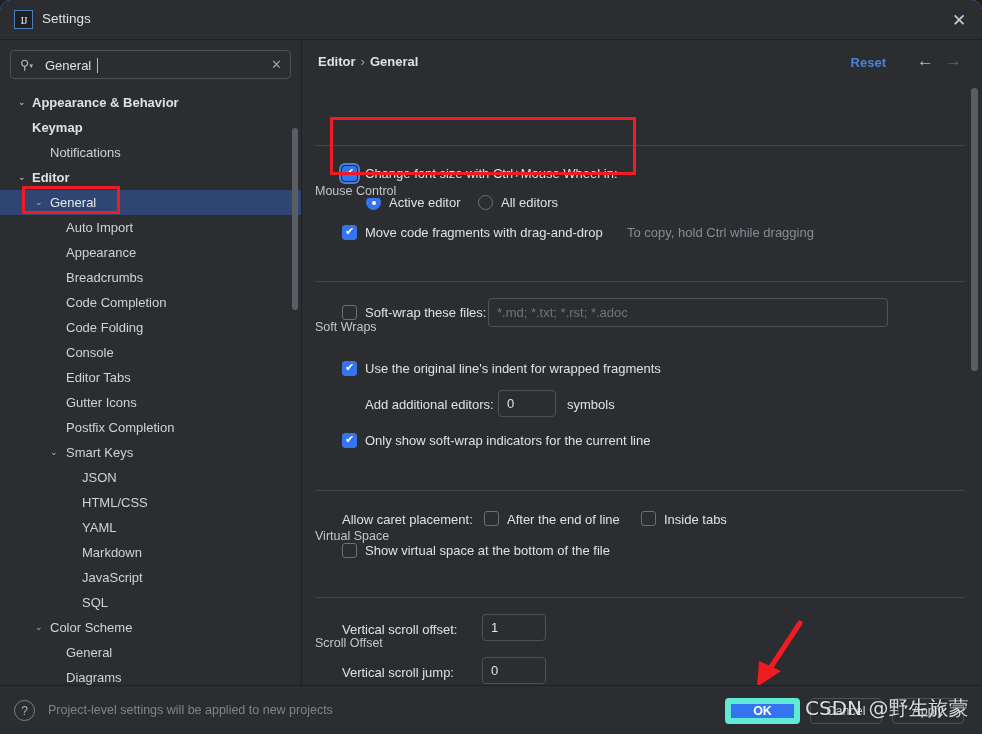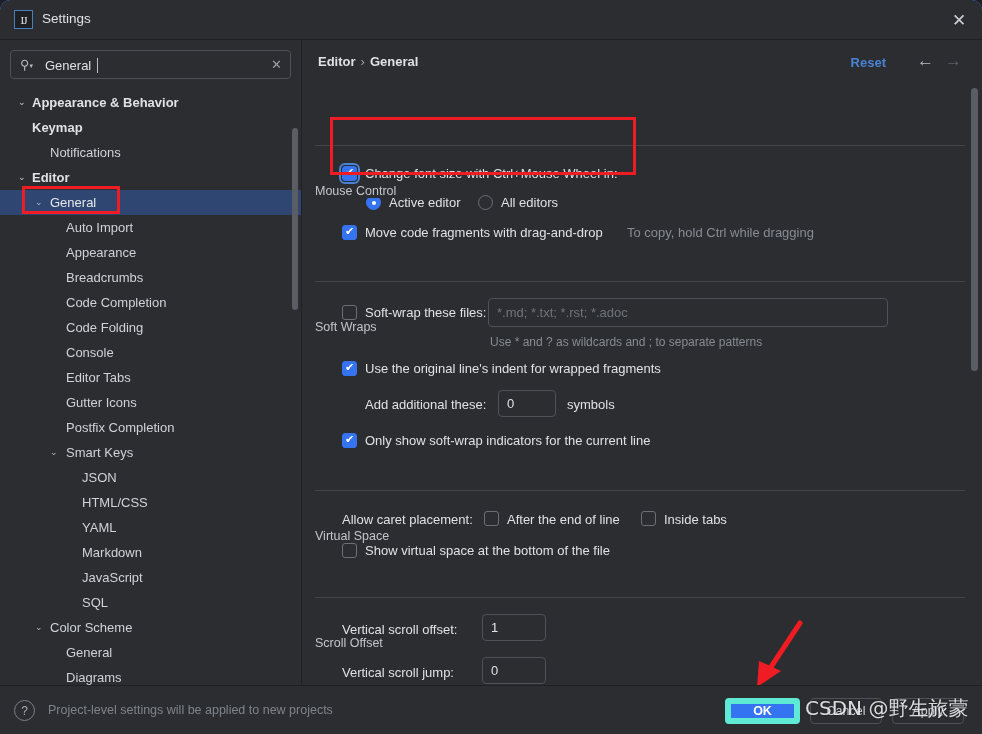--- a/index.html
+++ b/index.html
@@ -362,26 +362,25 @@
       <div class="lbl dim" style="left:325px; top:141px">To copy, hold Ctrl while dragging</div>
 
       <div class="group" style="top:188px">
         <div class="group-line"></div>
         <div class="group-title">Soft Wraps</div>
       </div>
 
       <div class="chk" style="left:40px; top:221px"></div>
       <div class="lbl" style="left:63px; top:221px">Soft-wrap these files:</div>
       <div class="field ph" style="left:186px; top:214px; width:400px; height:29px">*.md; *.txt; *.rst; *.adoc</div>
-      <div class="lbl dim" style="left:188px; top:251px; font-size:12px">Use * and ? as wildcards and ; to separate patterns</div>
 
       <div class="chk on" style="left:40px; top:277px"></div>
       <div class="lbl" style="left:63px; top:277px">Use the original line's indent for wrapped fragments</div>
 
-      <div class="lbl" style="left:63px; top:313px">Add additional these:</div>
+      <div class="lbl" style="left:63px; top:313px">Add additional editors:</div>
       <div class="field" style="left:196px; top:306px; width:58px; height:27px">0</div>
       <div class="lbl" style="left:265px; top:313px">symbols</div>
 
       <div class="chk on" style="left:40px; top:349px"></div>
       <div class="lbl" style="left:63px; top:349px">Only show soft-wrap indicators for the current line</div>
 
       <div class="group" style="top:397px">
         <div class="group-line"></div>
         <div class="group-title">Virtual Space</div>
       </div>

